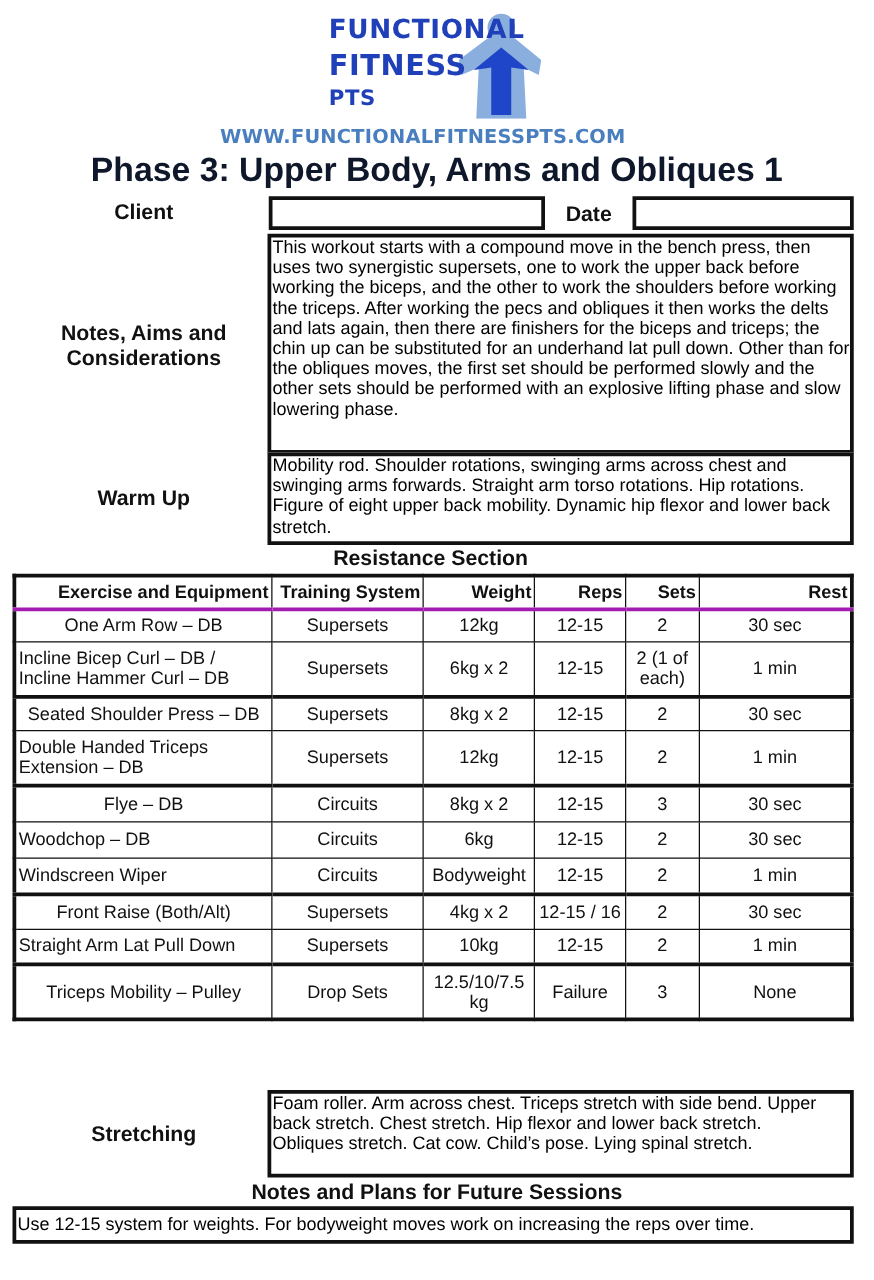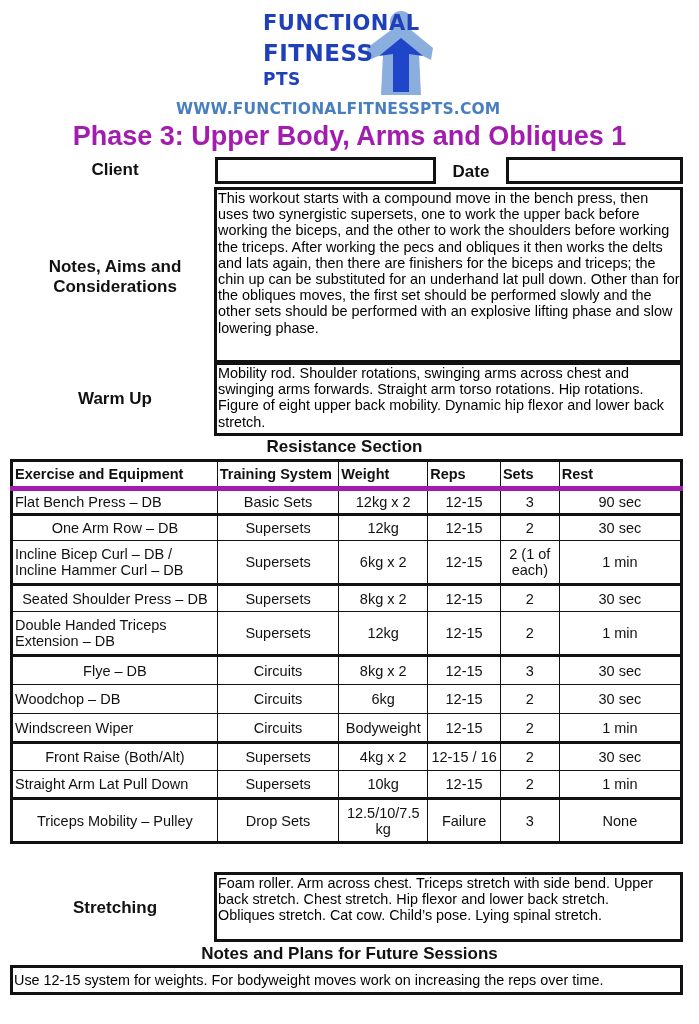--- a/index.html
+++ b/index.html
@@ -10,33 +10,33 @@
   .logo-text { position: absolute; font-family: "DejaVu Sans", sans-serif; font-weight: bold;
                color: #1f40b8; letter-spacing: 0.5px; line-height: 1; }
   .logo-line1 { left: 263px; top: 13px; font-size: 21px; }
   .logo-line2 { left: 263px; top: 42px; font-size: 23px; }
   .logo-line3 { left: 263px; top: 71px; font-size: 17px; }
   .logo-url { position: absolute; left: 176px; top: 100px; font-family: "DejaVu Sans", sans-serif;
               font-weight: bold; font-size: 15.5px; color: #4a7fbf; letter-spacing: 0.2px; }
   .logo-figure { position: absolute; left: 363px; top: 10px; width: 70px; height: 85px; }
 
   .title { position: absolute; left: 0; width: 699px; top: 121px; text-align: center;
-           font-family: "Liberation Sans", sans-serif; font-weight: bold; font-size: 27px; color: #a21caf; }
+           font-family: "Liberation Sans", sans-serif; font-weight: bold; font-size: 27px; color: #0f172a; }
 
   .label { position: absolute; font-weight: bold; font-size: 17px; text-align: center; color: #111; line-height: 20px; }
   .box { position: absolute; border: 3px solid #111; box-sizing: border-box; background: #fff; }
   .boxtext { position: absolute; font-size: 14.4px; line-height: 16.2px; color: #000000; padding: 0 2px; box-sizing: border-box; }
 
   .section-head { position: absolute; left: 0; width: 699px; text-align: center; font-weight: bold; font-size: 17px; color: #111; }
 
   
   table.res { position: absolute; left: 10px; top: 459px; width: 673px; border-collapse: collapse;
               border: 3px solid #111; font-size: 14.5px; }
   table.res td, table.res th { border: 1px solid #111; padding: 0 2px; line-height: 16px; }
-  table.res th { font-weight: bold; height: 24px; text-align: left; border-bottom: 5px solid #a21caf; }
+  table.res th { font-weight: bold; height: 24px; text-align: right; border-bottom: 3px solid #a21caf; }
   table.res td { text-align: center; }
   table.res td.ex { text-align: left; }
   table.res tr.grp td { border-top: 3px solid #111; text-align: center; }
 </style>
 </head>
 <body>
 
 <div>
   <svg class="logo-figure" viewBox="0 0 70 85">
     <circle cx="38" cy="12" r="11" fill="#8aaedd"></circle>
@@ -86,28 +86,20 @@
     <tr>
       <th>Exercise and Equipment</th>
       <th>Training System</th>
       <th>Weight</th>
       <th>Reps</th>
       <th>Sets</th>
       <th>Rest</th>
     </tr>
   </thead>
   <tbody id="res-body">
-      <tr style="height: 26px;">
-        <td class="ex">Flat Bench Press – DB</td>
-        <td>Basic Sets</td>
-        <td>12kg x 2</td>
-        <td>12-15</td>
-        <td>3</td>
-        <td>90 sec</td>
-      </tr>
       <tr class="grp" style="height: 26px;">
         <td class="ex">One Arm Row – DB</td>
         <td>Supersets</td>
         <td>12kg</td>
         <td>12-15</td>
         <td>2</td>
         <td>30 sec</td>
       </tr>
       <tr style="height: 44px;">
         <td class="ex">Incline Bicep Curl – DB / Incline Hammer Curl – DB</td>

